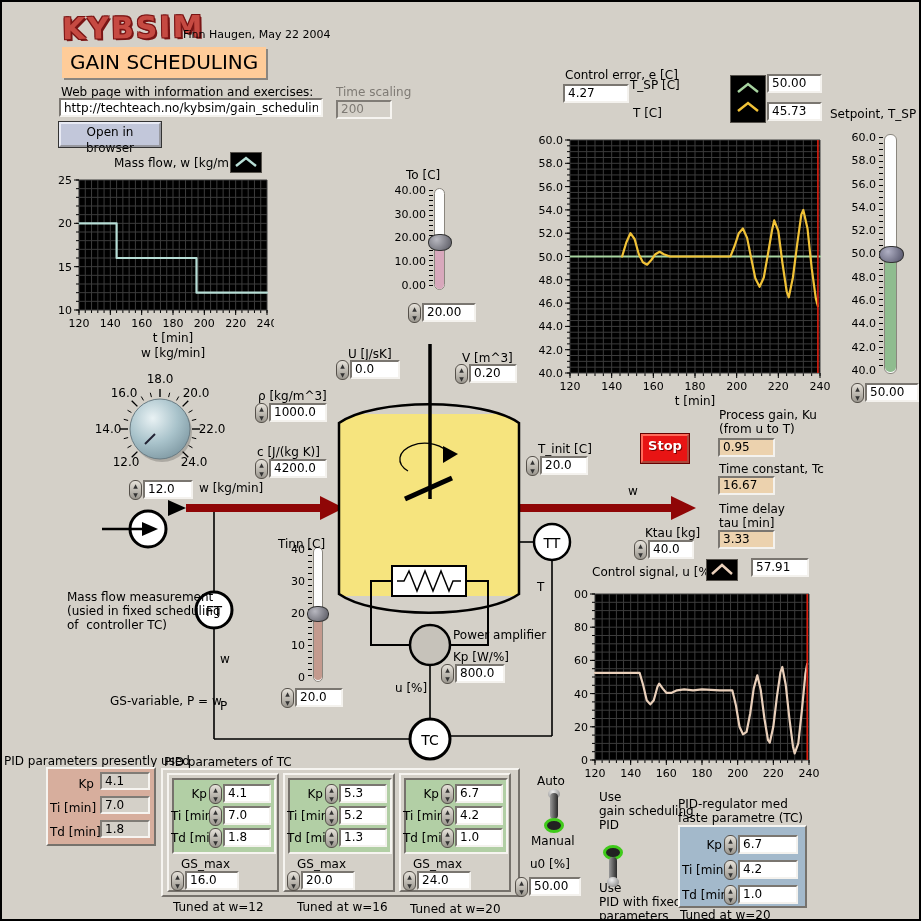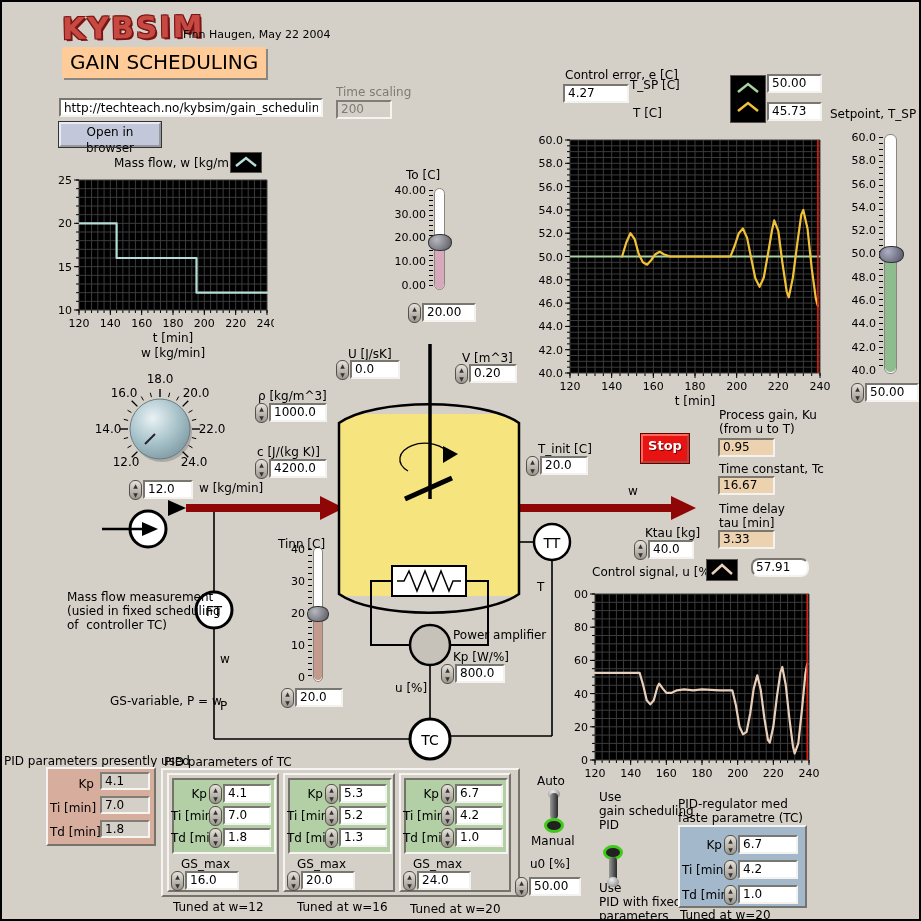--- a/index.html
+++ b/index.html
@@ -40,20 +40,21 @@
   .toggle .ring{position:absolute;width:14px;height:9px;background:#222;border:3px solid #3fca1a;border-radius:50%;}
 </style>
 </head>
 <body>
 
 <div id="win">
 
   <div class="logo" style="left:60px;top:8px;">KYBSIM</div>
   <div class="lbl" style="left:181px;top:26px;font-size:11px;">Finn Haugen, May 22 2004</div>
   <div class="titlebox" style="left:60px;top:45px;">GAIN SCHEDULING</div>
+  <div class="lbl" style="left:59px;top:83px;">Web page with information and exercises:</div>
   <input class="urlbox" style="left: 57px; top: 96px; width: 264px; height: 19px;" value="http://techteach.no/kybsim/gain_scheduling/">
   <div class="btn" style="left:57px;top:120px;width:98px;height:21px;">Open in browser</div>
   <div class="lbl gray" style="left:334px;top:83px;">Time scaling</div>
   <div class="gbox gray" style="left:334px;top:98px;width:56px;height:19px;color:#7e7a74;">200</div>
 
   <div class="lbl" style="left:112px;top:154px;">Mass flow, w [kg/min]</div>
   <div class="legend" style="left:228px;top:150px;width:30px;height:19px;">
     <svg width="30" height="19">
         <polyline points="5,13 15,5 25,13" fill="none" stroke-width="2.5" stroke="#b7ded6"></polyline>
       </svg>
@@ -566,21 +567,21 @@
   <div class="lbl" style="left:717px;top:500px;">Time delay</div>
   <div class="lbl" style="left:717px;top:514px;">tau [min]</div>
   <div class="ibox" style="left:716px;top:528px;width:57px;">3.33</div>
 
   <div class="lbl" style="left:590px;top:563px;">Control signal, u [%]</div>
   <div class="legend" style="left:704px;top:557px;width:30px;height:20px;">
     <svg width="30" height="20">
         <polyline points="5,14 15,5 25,14" fill="none" stroke-width="2.5" stroke="#e9cfba"></polyline>
       </svg>
   </div>
-  <div class="vbox" style="left:749px;top:556px;width:58px;border-radius:8px;">57.91</div>
+  <div class="vbox" style="left:749px;top:556px;width:58px;">57.91</div>
   <svg class="chart" style="left:572px;top:580px;" width="252" height="212">
       <rect x="21" y="12" width="214" height="166" fill="#000"></rect>
       <line x1="21" y1="12" x2="21" y2="178" stroke="#3c3c3c" stroke-width="1"></line>
       <line x1="21" y1="178" x2="21" y2="181" stroke="#000"></line>
       <line x1="28.133333333333333" y1="12" x2="28.133333333333333" y2="178" stroke="#3c3c3c" stroke-width="1"></line>
       <line x1="28.133333333333333" y1="178" x2="28.133333333333333" y2="181" stroke="#000"></line>
       <line x1="35.266666666666666" y1="12" x2="35.266666666666666" y2="178" stroke="#3c3c3c" stroke-width="1"></line>
       <line x1="35.266666666666666" y1="178" x2="35.266666666666666" y2="181" stroke="#000"></line>
       <line x1="42.400000000000006" y1="12" x2="42.400000000000006" y2="178" stroke="#3c3c3c" stroke-width="1"></line>
       <line x1="42.400000000000006" y1="178" x2="42.400000000000006" y2="181" stroke="#000"></line>

